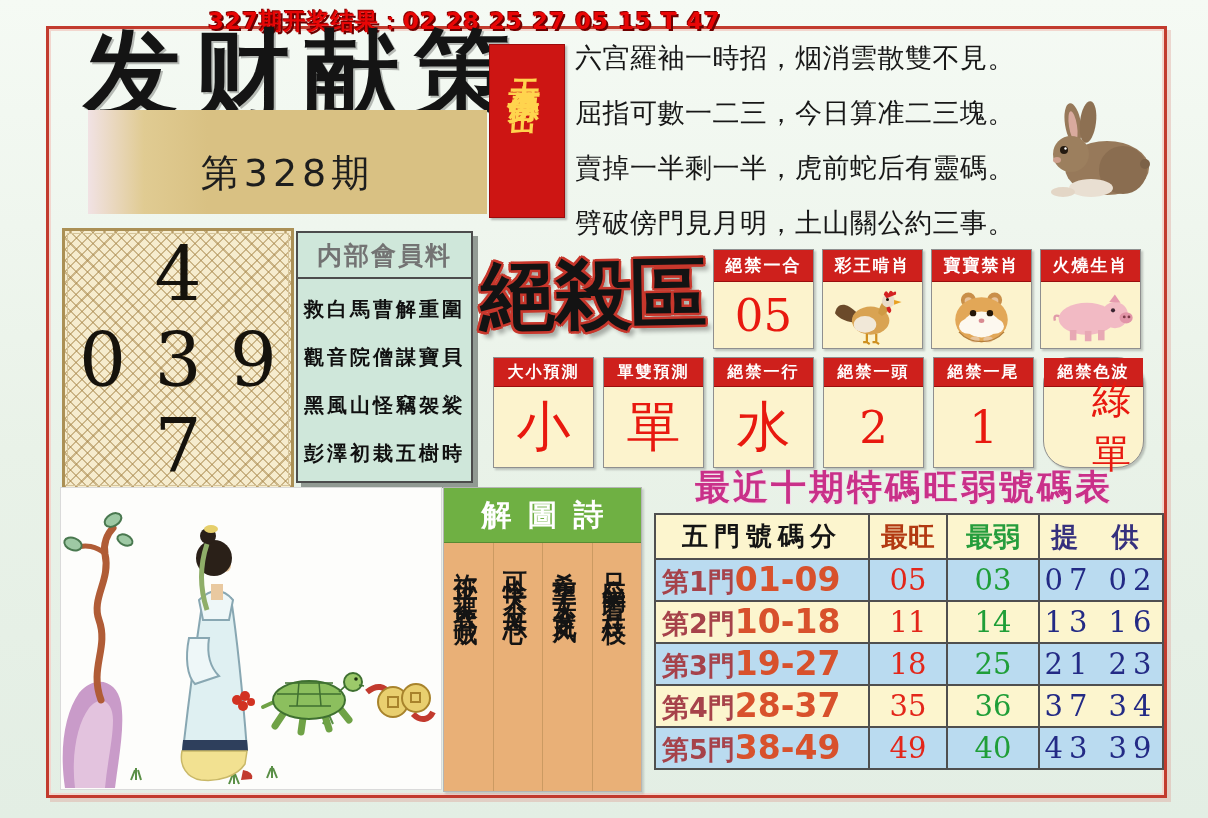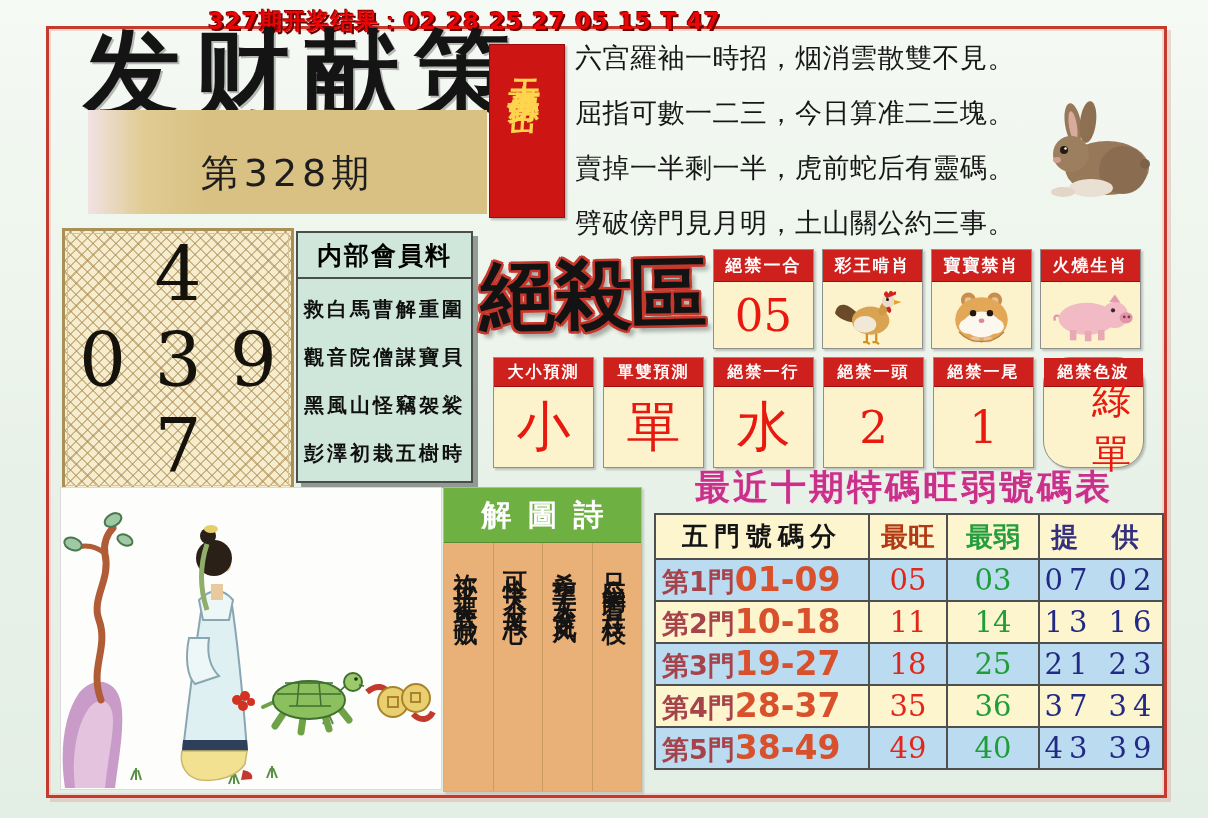--- a/index.html
+++ b/index.html
@@ -64,21 +64,21 @@
   .num-box span{display:flex;align-items:center;justify-content:center;}
   .n-top{grid-area:1/2;} .n-left{grid-area:2/1;} .n-mid{grid-area:2/2;}
   .n-right{grid-area:2/3;} .n-bottom{grid-area:3/2;}
   
   .member-box{
     left:296px;top:231px;width:173px;height:248px;background:#cfe7da;
     border:2px solid #4c4c4c;box-shadow:5px 5px 0 rgba(72,82,76,.55);
   }
   .member-title{
     height:44px;border-bottom:2px solid #4c4c4c;display:flex;align-items:center;justify-content:center;
-    font-size:25px;font-weight:bold;letter-spacing:2px;color:#000000;
+    font-size:25px;font-weight:bold;letter-spacing:2px;color:#737373;
   }
   .member-lines{height:192px;padding:6px 5px;display:flex;flex-direction:column;justify-content:space-around;}
   .member-line{
     font-size:20px;letter-spacing:3px;text-align:center;color:#101010;
     font-family:"DejaVu Serif","Liberation Serif",serif;font-weight:bold;
   }
   
   .killzone-title{
     left:480px;top:244px;width:240px;font-size:77px;font-weight:900;color:#131313;
     letter-spacing:-2px;white-space:nowrap;

